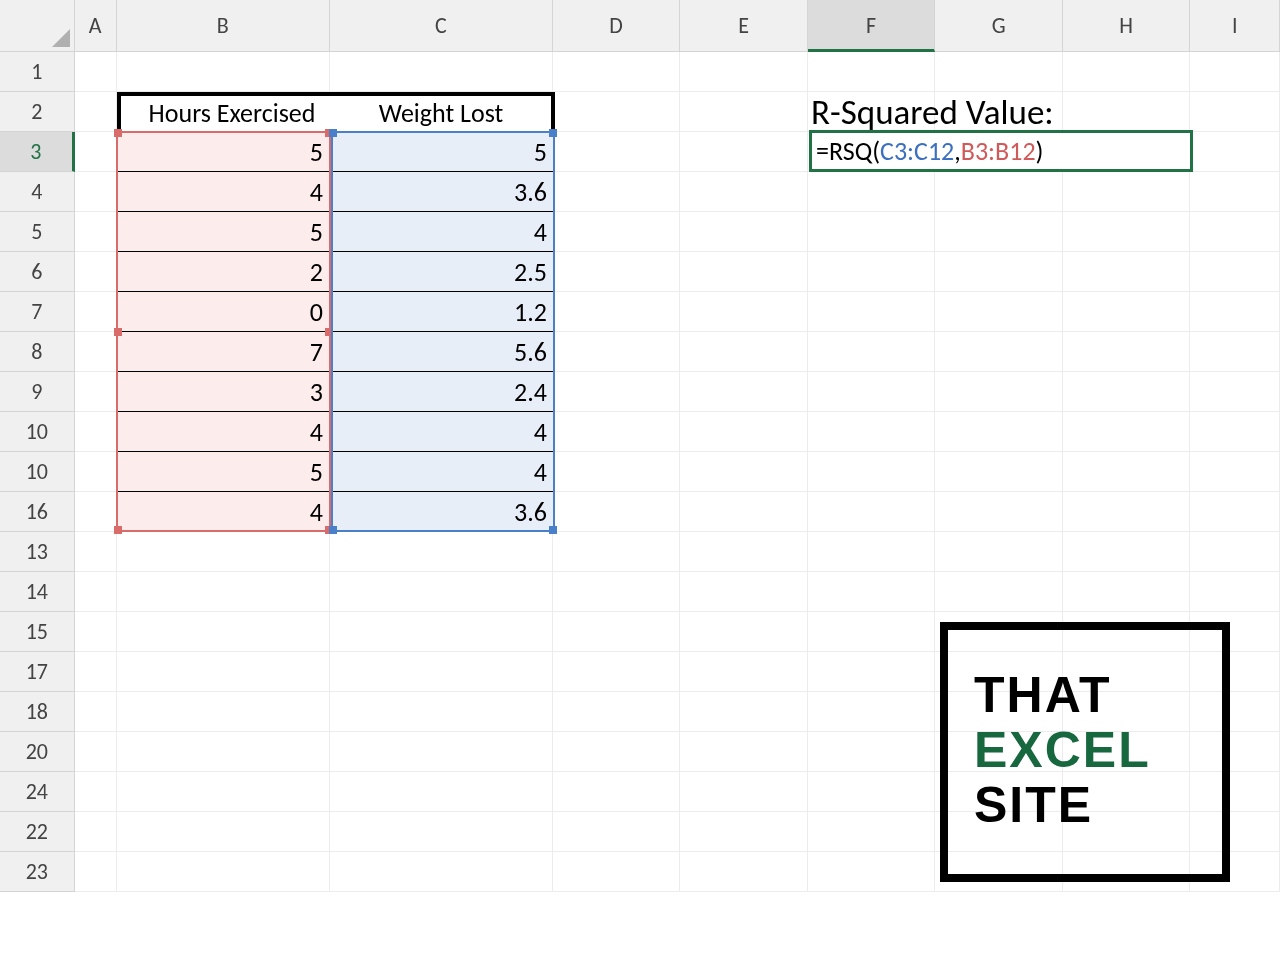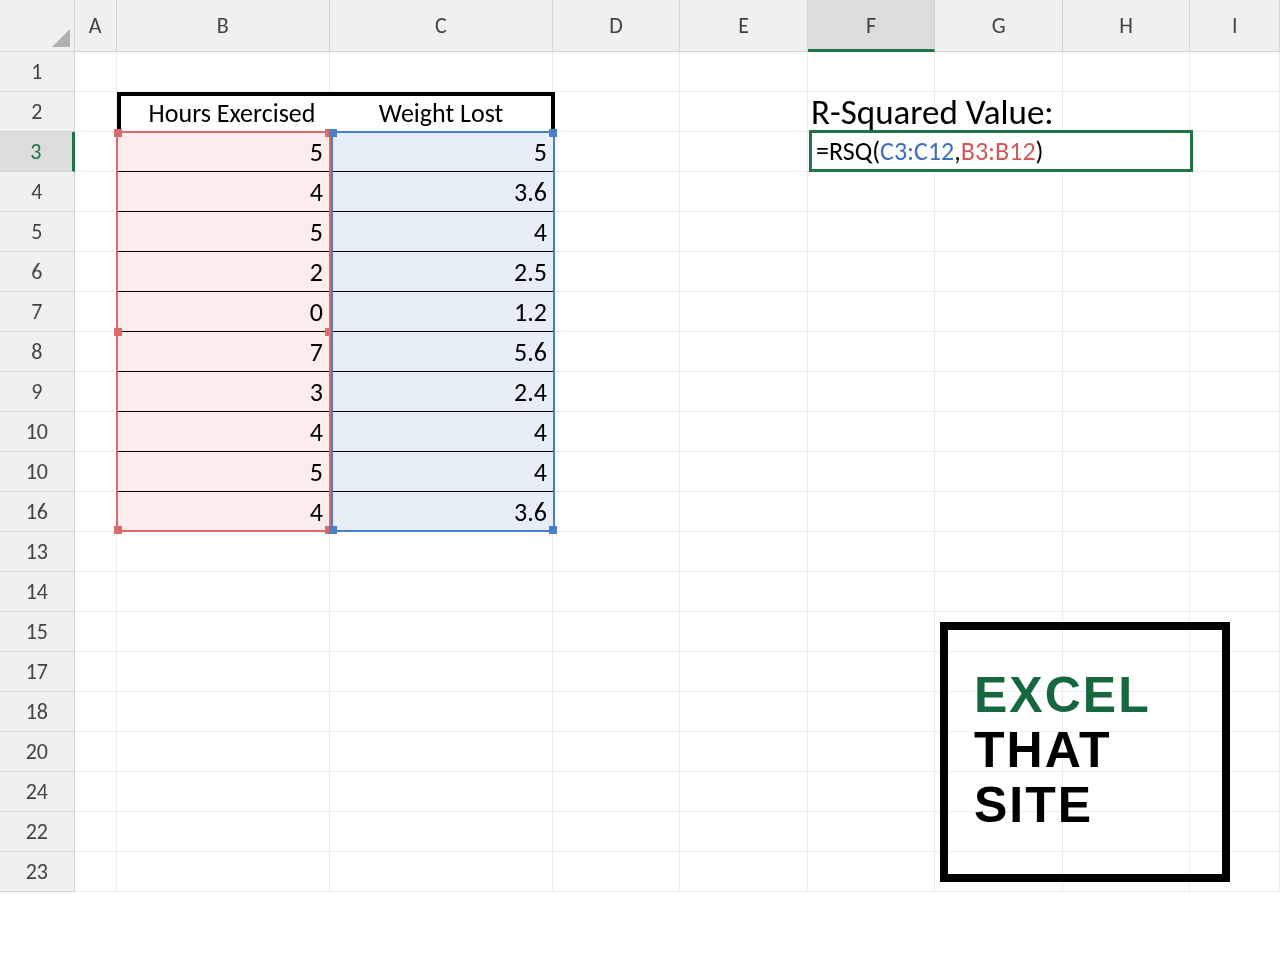--- a/index.html
+++ b/index.html
@@ -527,16 +527,16 @@
   <div class="handle blue" style="left:-4px;bottom:-4px"></div>
   <div class="handle blue" style="right:-4px;bottom:-4px"></div>
 </div>
 
 <div class="formula-label">R-Squared Value:</div>
 <div class="formula-cell">
   <span class="eq">=</span><span class="fn">RSQ</span><span class="paren">(</span><span class="r1">C3:C12</span><span class="comma">,</span><span class="r2">B3:B12</span><span class="paren">)</span>
 </div>
 
 <div class="logo">
+  <div class="line black">THAT</div>
   <div class="line green">EXCEL</div>
-  <div class="line black">THAT</div>
   <div class="line black">SITE</div>
 </div>
 
 </body></html>

